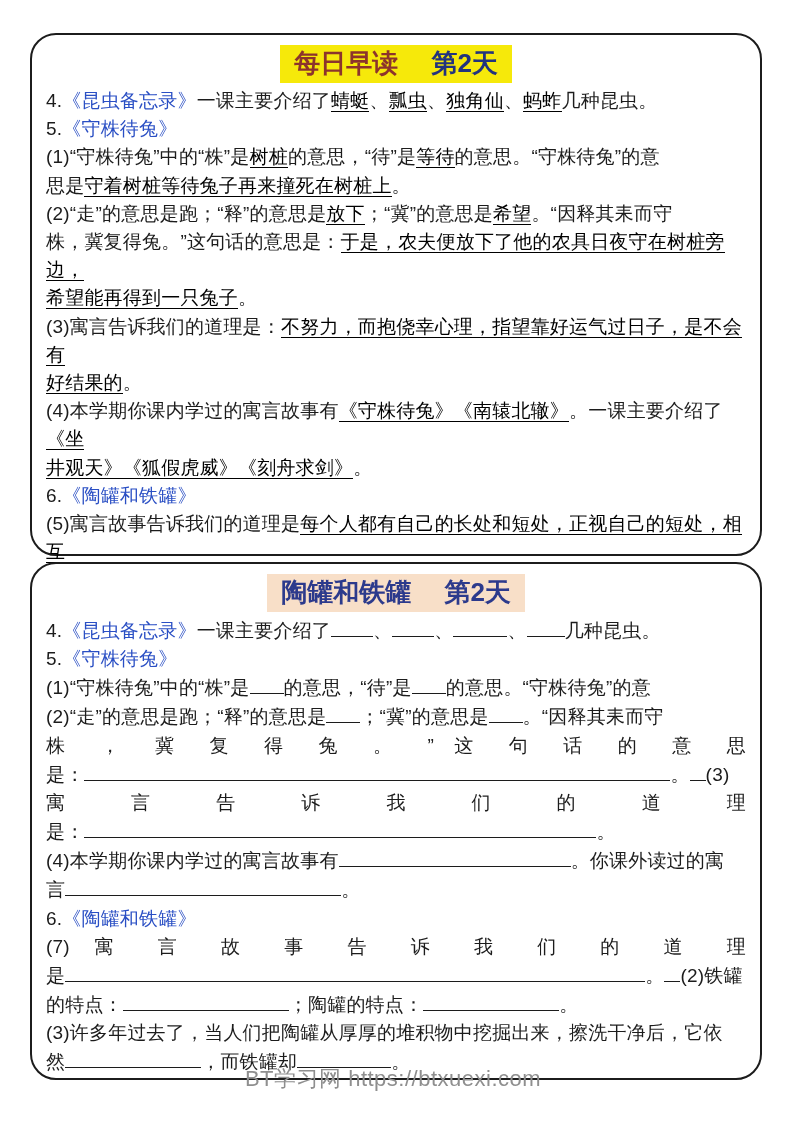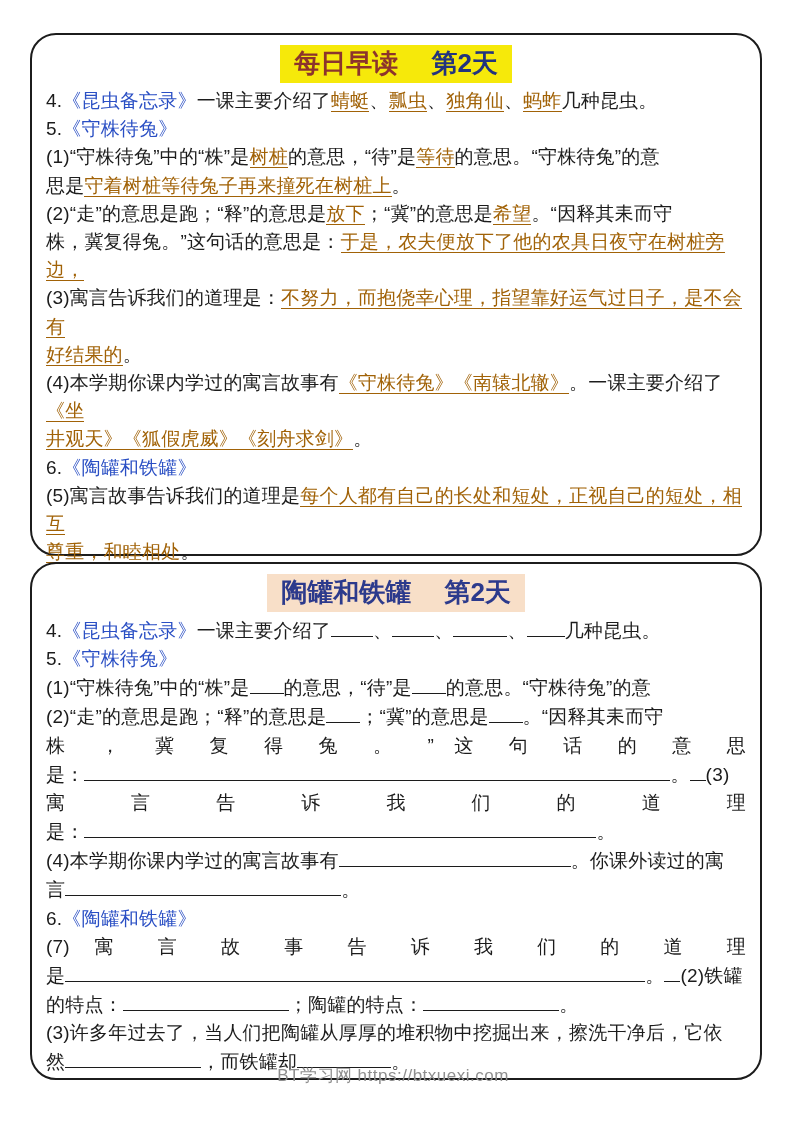--- a/index.html
+++ b/index.html
@@ -16,48 +16,49 @@
   #panel-morning{top:33px;height:523px;}
   #panel-evening{top:562px;height:518px;}
   .panel-header{text-align:center;margin:2px 0 4px 0;}
   .hl{display:inline-block;padding:2px 14px 4px 14px;font-size:26px;font-weight:bold;line-height:32px;}
   .hl .p2{margin-left:26px;}
   .lines{width:100%;}
   .line{font-size:19px;line-height:28.2px;letter-spacing:0.2px;}
   .jl{text-align:justify;text-align-last:justify;}
   .seg.k{color:#1c1c1c;}
   .seg.blue{color:#2a4fc4;}
-  .seg.red{color:#a16207;}
+  .seg.red{color:#000000;}
   .u{border-bottom:1.6px solid currentColor;padding-bottom:0px;}
   .blank{
     display:inline-block;border-bottom:1.6px solid #1c1c1c;
     height:1.05em;vertical-align:baseline;
   }
   .watermark{
     position:absolute;left:0;right:6px;top:1064px;text-align:center;
-    color:#8f8f8f;font-size:17px;letter-spacing:0.5px;z-index:5;
+    color:#8f8f8f;font-size:22px;letter-spacing:0.5px;z-index:5;
   }
 </style>
 </head>
 <body>
 
 <div class="panel" id="panel-morning">
   <div class="panel-header">
     <span class="hl" style="background: rgb(246, 233, 10);">
       <span class="p1" style="color: rgb(140, 52, 44);">每日早读</span>
       <span class="p2" style="color: rgb(34, 51, 126);">第2天</span>
     </span>
   </div>
   <div class="lines">
       <div class="line"><span class="seg k">4.</span><span class="seg blue">《昆虫备忘录》</span><span class="seg k">一课主要介绍了</span><span class="seg red u">蜻蜓</span><span class="seg k">、</span><span class="seg red u">瓢虫</span><span class="seg k">、</span><span class="seg red u">独角仙</span><span class="seg k">、</span><span class="seg red u">蚂蚱</span><span class="seg k">几种昆虫。</span></div>
       <div class="line"><span class="seg k">5.</span><span class="seg blue">《守株待兔》</span></div>
       <div class="line"><span class="seg k">(1)“守株待兔”中的“株”是</span><span class="seg red u">树桩</span><span class="seg k">的意思，“待”是</span><span class="seg red u">等待</span><span class="seg k">的意思。“守株待兔”的意</span></div>
       <div class="line"><span class="seg k">思是</span><span class="seg red u">守着树桩等待兔子再来撞死在树桩上</span><span class="seg k">。</span></div>
       <div class="line"><span class="seg k">(2)“走”的意思是跑；“释”的意思是</span><span class="seg red u">放下</span><span class="seg k">；“冀”的意思是</span><span class="seg red u">希望</span><span class="seg k">。“因释其耒而守</span></div>
       <div class="line"><span class="seg k">株，冀复得兔。”这句话的意思是：</span><span class="seg red u">于是，农夫便放下了他的农具日夜守在树桩旁边，</span></div>
+      <div class="line"><span class="seg red u">希望能再得到一只兔子</span><span class="seg k">。</span></div>
       <div class="line"><span class="seg k">(3)寓言告诉我们的道理是：</span><span class="seg red u">不努力，而抱侥幸心理，指望靠好运气过日子，是不会有</span></div>
       <div class="line"><span class="seg red u">好结果的</span><span class="seg k">。</span></div>
       <div class="line"><span class="seg k">(4)本学期你课内学过的寓言故事有</span><span class="seg red u">《守株待兔》《南辕北辙》</span><span class="seg k">。一课主要介绍了</span><span class="seg red u">《坐</span></div>
       <div class="line"><span class="seg red u">井观天》《狐假虎威》《刻舟求剑》</span><span class="seg k">。</span></div>
       <div class="line"><span class="seg k">6.</span><span class="seg blue">《陶罐和铁罐》</span></div>
       <div class="line"><span class="seg k">(5)寓言故事告诉我们的道理是</span><span class="seg red u">每个人都有自己的长处和短处，正视自己的短处，相互</span></div>
       <div class="line"><span class="seg red u">尊重，和睦相处</span><span class="seg k">。</span></div>
       <div class="line"><span class="seg k">(2)铁罐的特点：</span><span class="seg red u">傲慢、自负、蛮横无理</span><span class="seg k">；陶罐的特点：</span><span class="seg red u">谦虚、友善、宽容</span><span class="seg k">。</span></div>
       <div class="line"><span class="seg k">(3)许多年过去了，当人们把陶罐从厚厚的堆积物中挖掘出来，擦洗干净后，它依然</span><span class="seg red u">光</span></div>
       <div class="line"><span class="seg red u">洁、朴素、美观</span><span class="seg k">，而铁罐却</span><span class="seg red u">不见了踪迹</span><span class="seg k">。</span></div>

